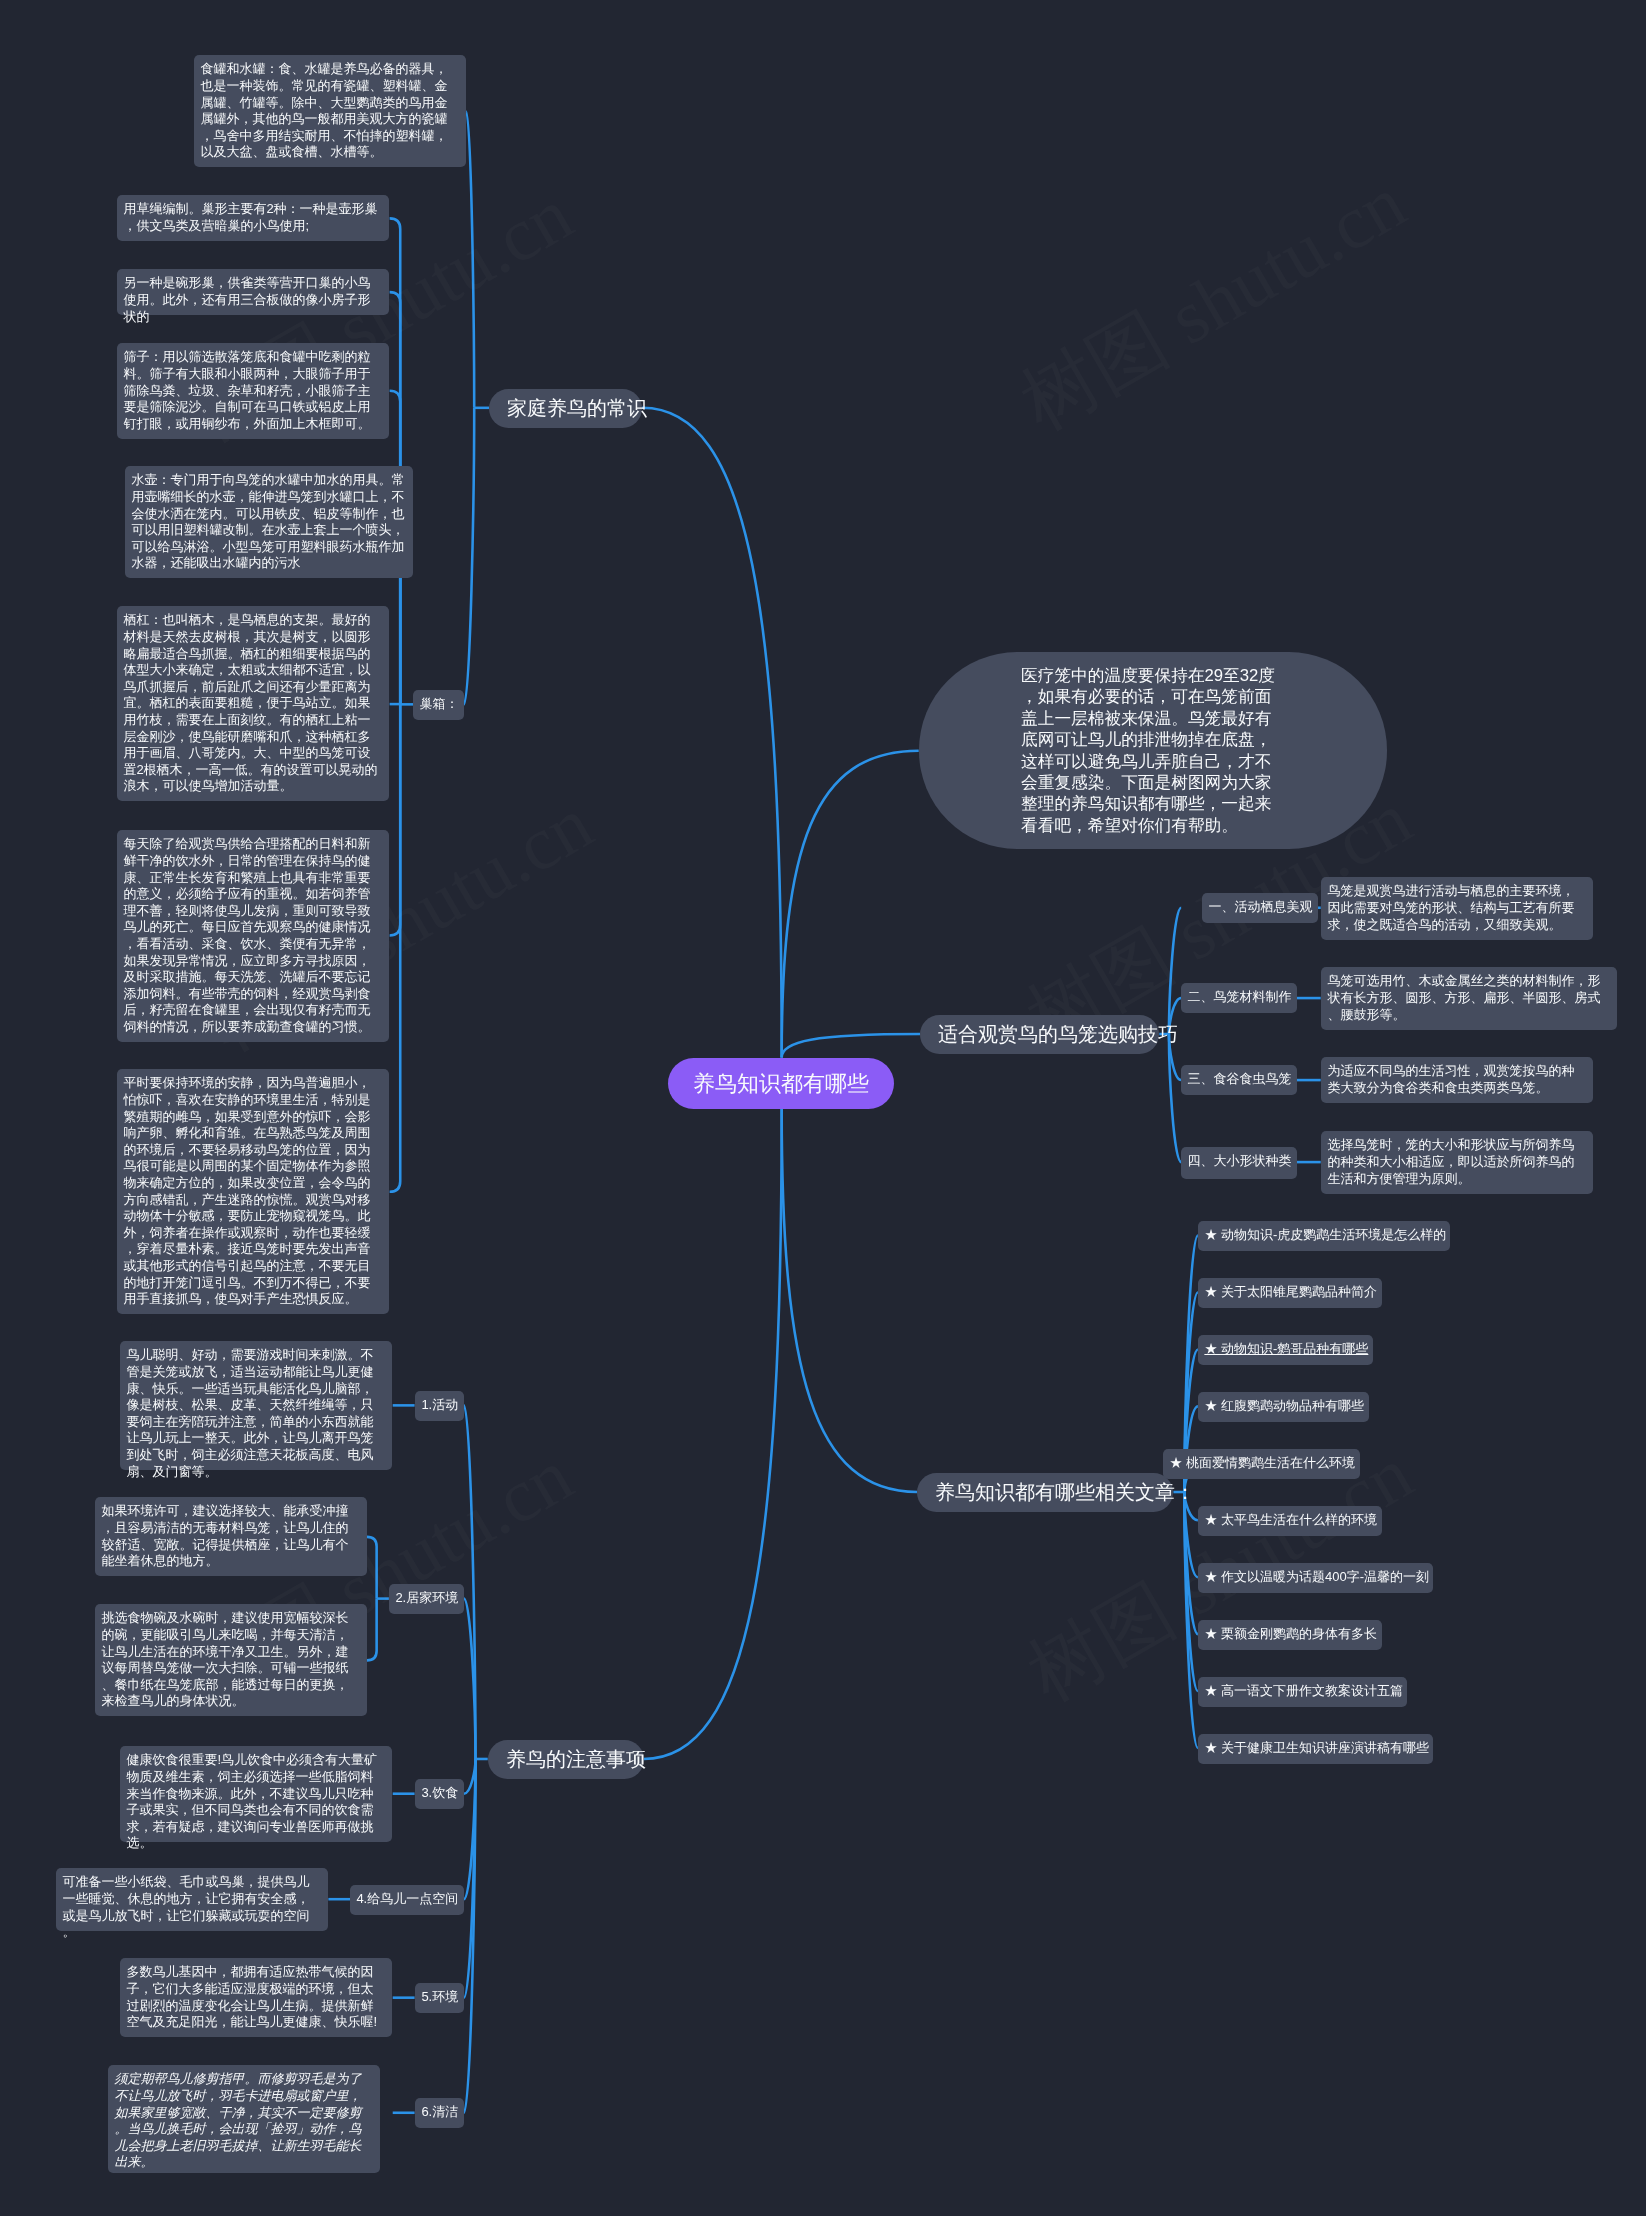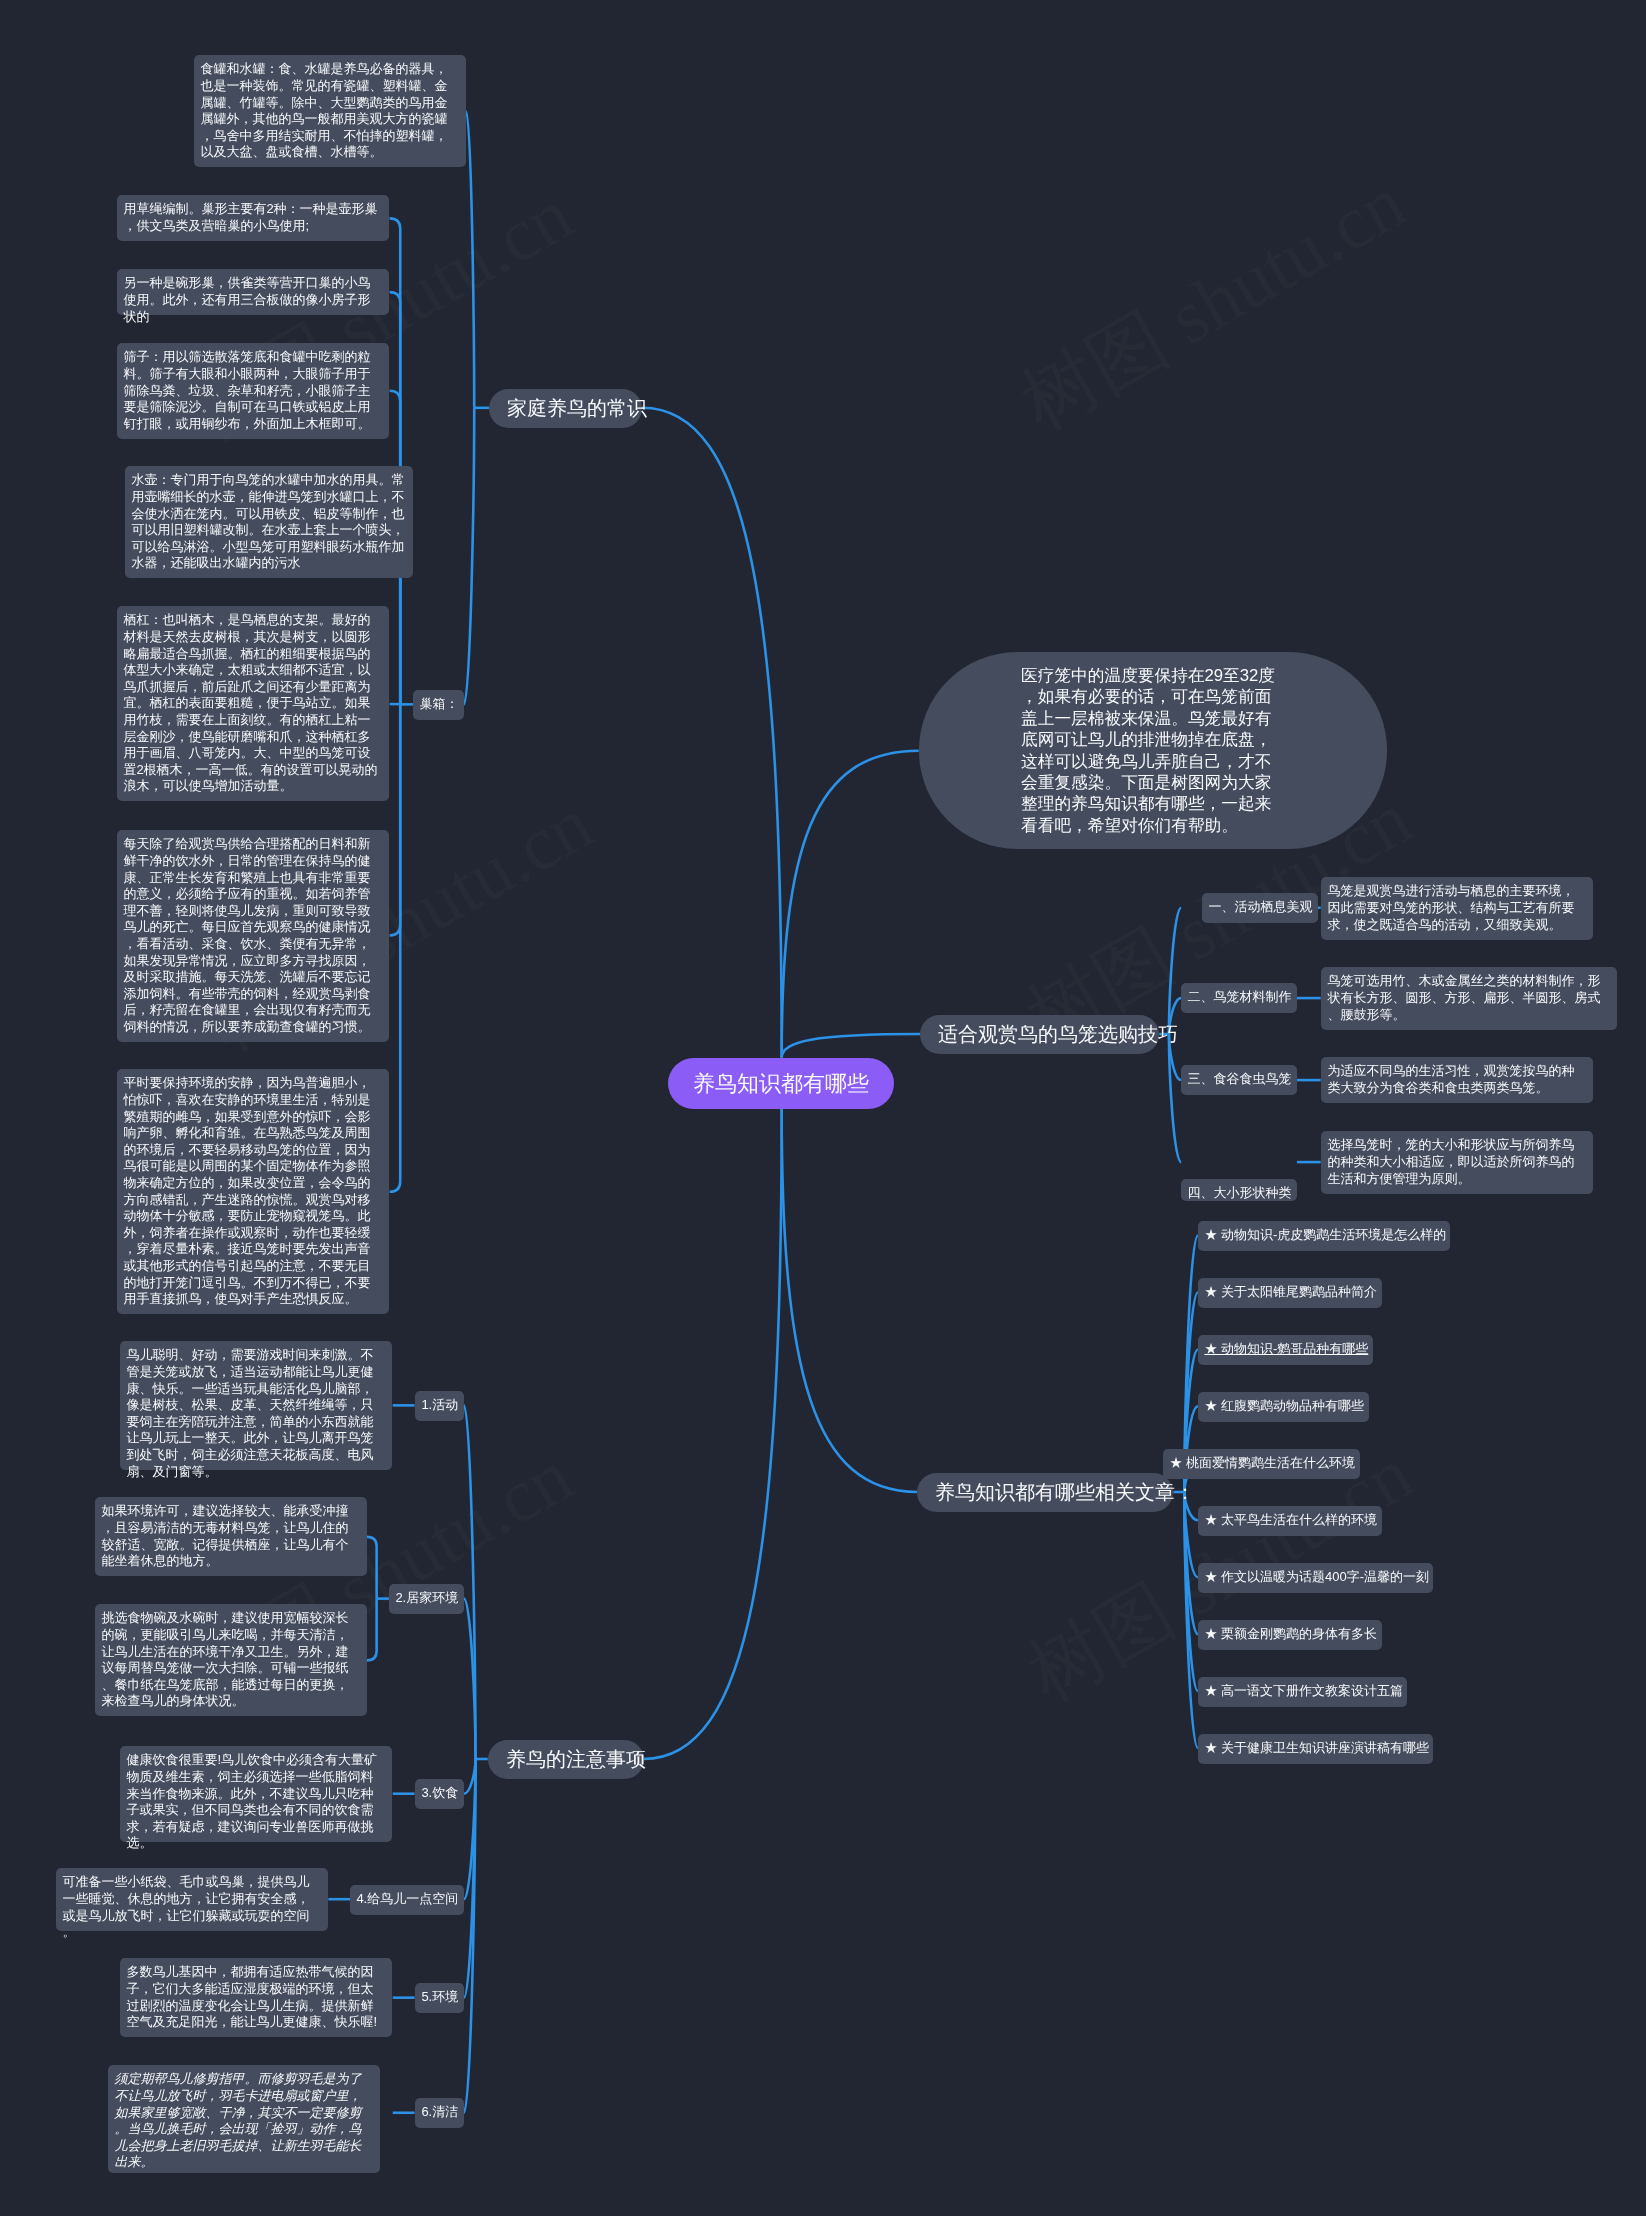--- a/index.html
+++ b/index.html
@@ -113,21 +113,21 @@
       <div class="node leaf" style="left: 120px; top: 1958px; width: 272px; height: 79px;">多数鸟儿基因中，都拥有适应热带气候的因子，它们大多能适应湿度极端的环境，但太过剧烈的温度变化会让鸟儿生病。提供新鲜空气及充足阳光，能让鸟儿更健康、快乐喔!</div>
       <div class="node sub" style="left: 415px; top: 2098px; width: 49px; height: 30px;">6.清洁</div>
       <div class="node leaf" style="left: 108px; top: 2065px; width: 272px; height: 108px; font-style: italic;">须定期帮鸟儿修剪指甲。而修剪羽毛是为了不让鸟儿放飞时，羽毛卡进电扇或窗户里，如果家里够宽敞、干净，其实不一定要修剪。当鸟儿换毛时，会出现「捡羽」动作，鸟儿会把身上老旧羽毛拔掉、让新生羽毛能长出来。</div>
       <div class="node pill" style="left: 920px; top: 1015px; width: 239px; height: 39px; background: rgb(69, 76, 94);">适合观赏鸟的鸟笼选购技巧</div>
       <div class="node sub" style="left: 1181px; top: 893px; width: 116px; height: 30px; margin-left: 21px;">一、活动栖息美观</div>
       <div class="node leaf" style="left: 1321px; top: 877px; width: 272px; height: 63px;">鸟笼是观赏鸟进行活动与栖息的主要环境，因此需要对鸟笼的形状、结构与工艺有所要求，使之既适合鸟的活动，又细致美观。</div>
       <div class="node sub" style="left: 1181px; top: 983px; width: 116px; height: 30px;">二、鸟笼材料制作</div>
       <div class="node leaf" style="left: 1321px; top: 967px; width: 296px; height: 63px;">鸟笼可选用竹、木或金属丝之类的材料制作，形状有长方形、圆形、方形、扁形、半圆形、房式、腰鼓形等。</div>
       <div class="node sub" style="left: 1181px; top: 1065px; width: 116px; height: 30px;">三、食谷食虫鸟笼</div>
       <div class="node leaf" style="left: 1321px; top: 1057px; width: 272px; height: 46px;">为适应不同鸟的生活习性，观赏笼按鸟的种类大致分为食谷类和食虫类两类鸟笼。</div>
-      <div class="node sub" style="left: 1181px; top: 1147px; width: 116px; height: 22px; margin-top: 32px;">四、大小形状种类</div>
+      <div class="node sub" style="left: 1181px; top: 1147px; width: 116px; height: 32px;">四、大小形状种类</div>
       <div class="node leaf" style="left: 1321px; top: 1131px; width: 272px; height: 63px;">选择鸟笼时，笼的大小和形状应与所饲养鸟的种类和大小相适应，即以适於所饲养鸟的生活和方便管理为原则。</div>
       <div class="node pill" style="left: 917px; top: 1473px; width: 256px; height: 39px; background: rgb(69, 76, 94);">养鸟知识都有哪些相关文章：</div>
       <div class="node chip" style="left: 1198px; top: 1221px; width: 252px; height: 29.5px;">★ 动物知识-虎皮鹦鹉生活环境是怎么样的</div>
       <div class="node chip" style="left: 1198px; top: 1278px; width: 184px; height: 29.5px;">★ 关于太阳锥尾鹦鹉品种简介</div>
       <div class="node chip" style="left: 1198px; top: 1335px; width: 175px; height: 29.5px; text-decoration: underline;">★ 动物知识-鹩哥品种有哪些</div>
       <div class="node chip" style="left: 1198px; top: 1392px; width: 171px; height: 29.5px;">★ 红腹鹦鹉动物品种有哪些</div>
       <div class="node chip" style="left: 1163px; top: 1449px; width: 197px; height: 29.5px;">★ 桃面爱情鹦鹉生活在什么环境</div>
       <div class="node chip" style="left: 1198px; top: 1506px; width: 184px; height: 29.5px;">★ 太平鸟生活在什么样的环境</div>
       <div class="node chip" style="left: 1198px; top: 1563px; width: 235px; height: 29.5px;">★ 作文以温暖为话题400字-温馨的一刻</div>
       <div class="node chip" style="left: 1198px; top: 1620px; width: 184px; height: 29.5px;">★ 栗额金刚鹦鹉的身体有多长</div>

